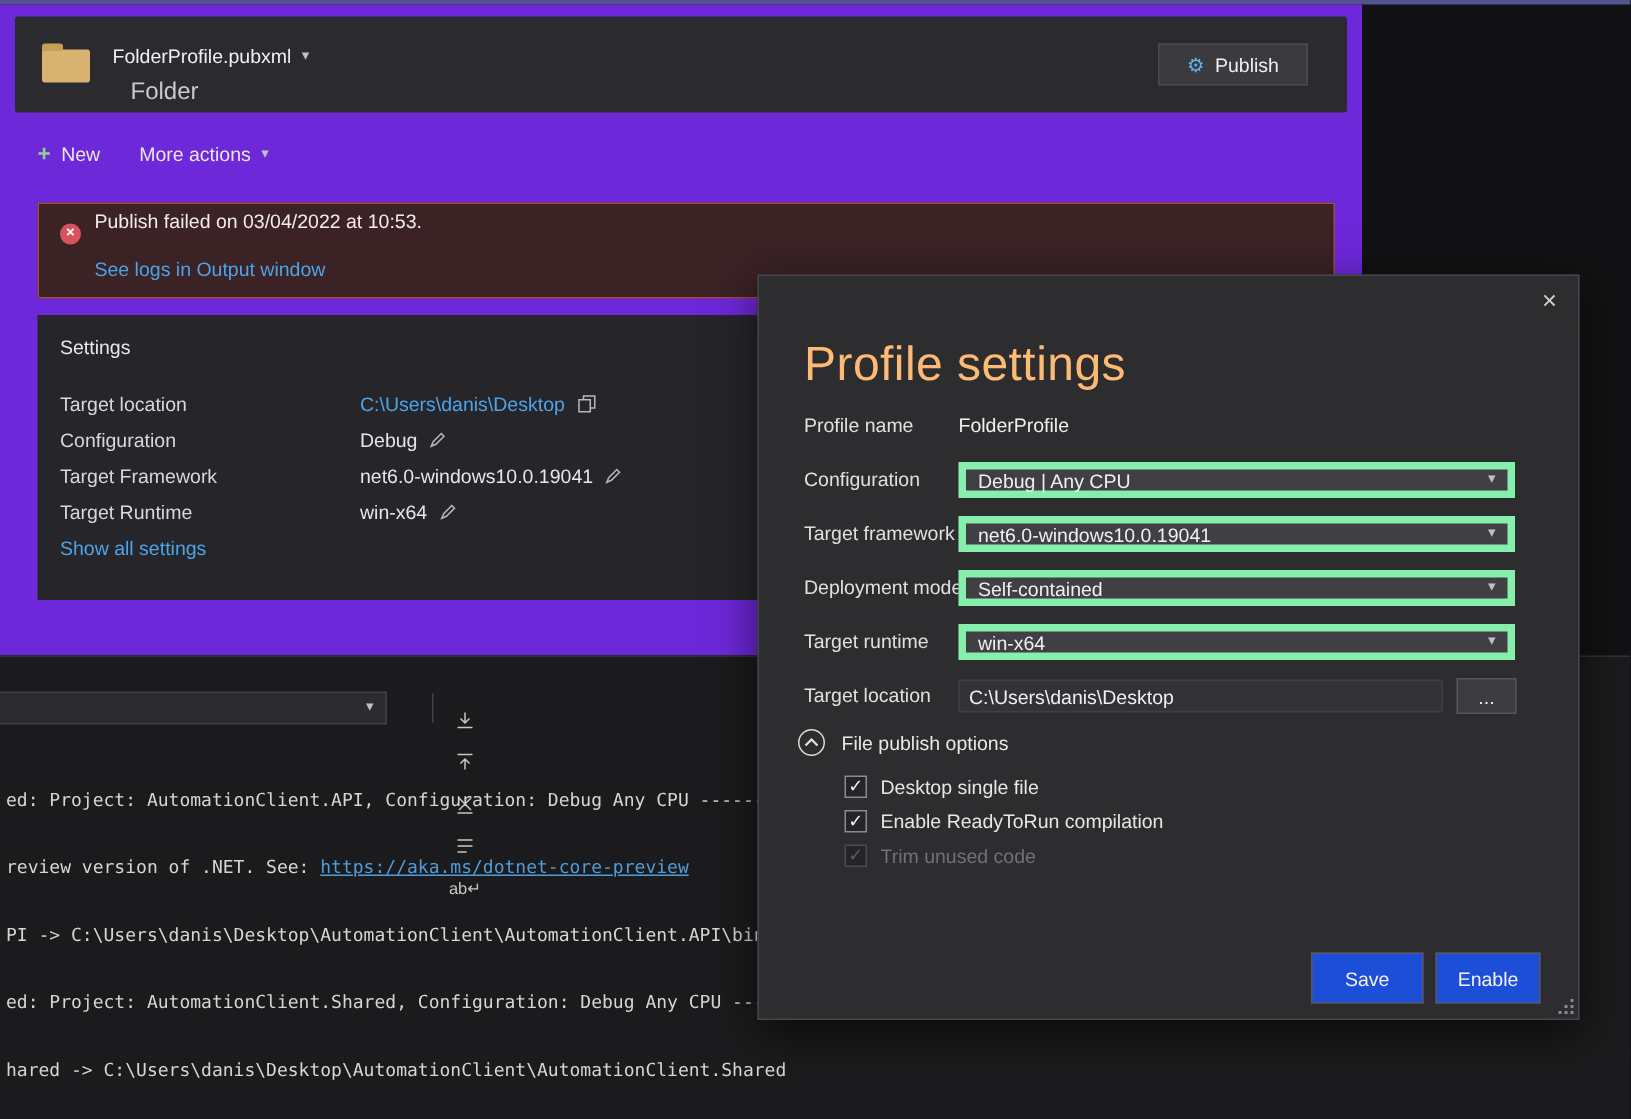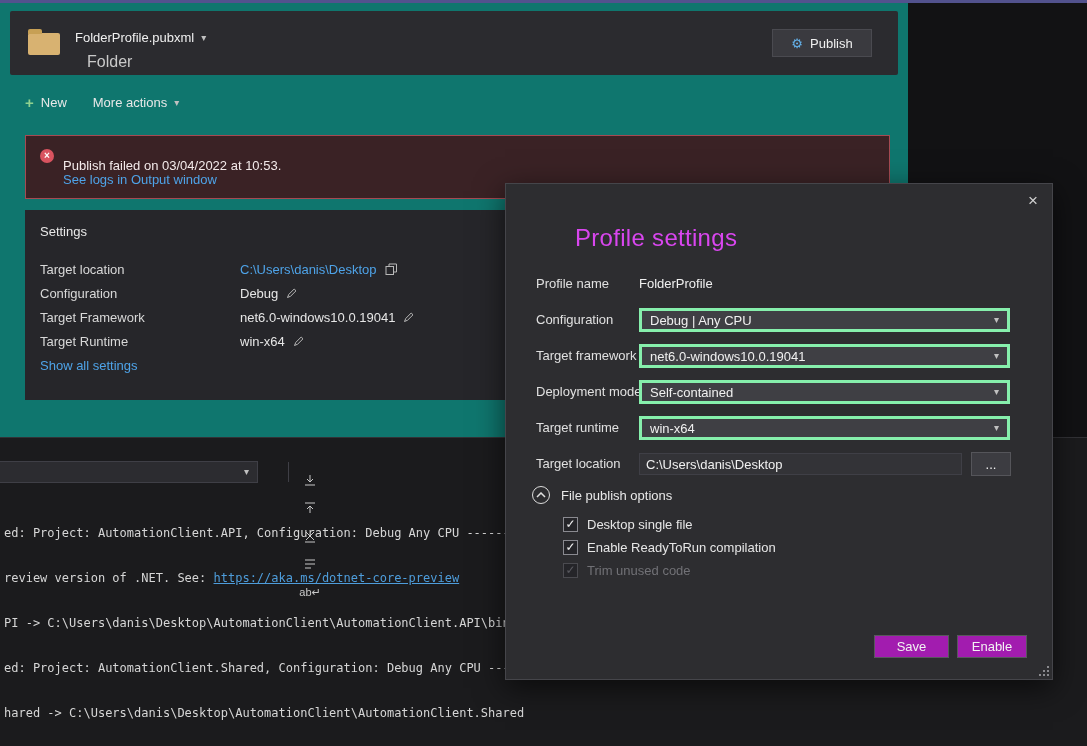--- a/index.html
+++ b/index.html
@@ -10,21 +10,21 @@
     font-family:"Liberation Sans", sans-serif;
     color:#e8e8e8; font-size:13px;
     -webkit-font-smoothing:antialiased;
   }
   .abs { position:absolute; }
 
   
   .top-strip { left:0; top:0; width:1087px; height:3px; background:#52528e; }
 
   
-  .content-area { left:0; top:3px; width:908px; height:434px; background:#0f766e;padding-left:44px; }
+  .content-area { left:0; top:3px; width:908px; height:434px; background:#6d28d9;padding-left:44px; }
 
   
   .header-card { left:10px; top:8px; width:888px; height:64px; background:#2b2b2f; border-radius:2px; }
   .folder-icon { left:18px; top:22px; width:32px; height:22px; background:#d8b271; border-radius:2px; }
   .folder-icon::before { content:""; position:absolute; left:0; top:-4px; width:14px; height:5px; background:#c7a055; border-radius:2px 2px 0 0; }
   .profile-title-row { left:65px; top:19px; display:flex; align-items:center; gap:7px; cursor:pointer; }
   .profile-title { color:#f0f0f0; font-size:13px; }
   .caret { color:#c0c0c0; font-size:10px; line-height:1; }
   .profile-subtitle { left:77px; top:42px; color:#c9c9c9; font-size:16px; }
   .publish-button { left:762px; top:18px; width:100px; height:28px; background:#3a3a3f; border:1px solid #4a4a50;
@@ -33,21 +33,21 @@
 
   
   .actions-row { left:25px; top:92px; display:flex; align-items:center; gap:26px; }
   .action-btn { display:flex; align-items:center; gap:7px; color:#e8e8e8; cursor:pointer; background:none; border:none; font-size:13px; font-family:inherit; }
   .plus-icon { color:#8fd18f; font-size:15px; font-weight:bold; line-height:1; }
 
   
   .error-banner { left:25px; top:132px; width:865px; height:64px; background:#3a2225; border:1px solid #a54a52; }
   .error-icon { position:absolute; left:14px; top:13px; width:14px; height:14px; background:#d9535f; border-radius:50%;
     display:flex; align-items:center; justify-content:center; color:#fff; font-size:10px; font-weight:bold; line-height:1; }
-  .error-message { position:absolute; left:37px; top:22px; color:#f3eaea; }
+  .error-message { position:absolute; left:37px; top:4px; color:#f3eaea; }
   .error-link { position:absolute; left:37px; top:36px; color:#4ea3e8; text-decoration:none; cursor:pointer; }
 
   
   .settings-card { left:25px; top:207px; width:865px; height:190px; background:#26262a; }
   .settings-title { position:absolute; left:15px; top:14px; color:#e8e8e8; }
   .settings-row { position:absolute; left:15px; height:18px; display:flex; align-items:center; }
   .settings-label { width:200px; color:#d8d8d8; }
   .settings-value { color:#e6e6e6; }
   .settings-value-link { color:#4ea3e8; text-decoration:none; cursor:pointer; }
   .inline-icon { margin-left:8px; display:inline-flex; cursor:pointer; }
@@ -60,40 +60,40 @@
   .toolbar-sep { position:absolute; left:288px; top:24px; width:1px; height:20px; background:#3f3f46; }
   .toolbar-icons { position:absolute; left:300px; top:32px; display:flex; gap:8px;flex-direction:column; }
   .tb-icon { width:20px; height:20px; display:flex; align-items:center; justify-content:center; cursor:pointer; color:#c8c8c8; font-size:11px; }
   .console { position:absolute; left:4px; top:58px; font-family:"DejaVu Sans Mono", monospace; font-size:12px; line-height:15px; color:#d6d6d6; white-space:pre; }
   .console-link { color:#4e9ddb; text-decoration:underline; cursor:pointer; }
 
   
   .modal { left:505px; top:183px; width:548px; height:497px; background:#2d2d30; border:1px solid #45454a;
     box-shadow:0 8px 28px rgba(0,0,0,0.6); z-index:10; }
   .modal-close { position:absolute; right:14px; top:8px; color:#d0d0d0; font-size:17px; cursor:pointer; background:none; border:none; line-height:1; font-family:inherit; }
-  .modal-title { position:absolute; left:30px; top:40px; font-size:24px; font-weight:normal; color:#d946ef; letter-spacing:0.3px;margin-left:39px; }
+  .modal-title { position:absolute; left:30px; top:40px; font-size:32px; font-weight:normal; color:#fdba74; letter-spacing:0.3px; }
   .m-row { position:absolute; left:30px; width:490px; height:24px; }
   .m-label { position:absolute; left:0; top:4px; color:#e0e0e0; white-space:nowrap; }
   .m-static { position:absolute; left:103px; top:4px; color:#f0f0f0; }
-  .m-select { position:absolute; left:103px; top:0; width:371px; height:24px; background:#3f3f44; border:3px solid #86efac;
+  .m-select { position:absolute; left:103px; top:0; width:371px; height:24px; background:#3f3f44; border:5px solid #86efac;
     display:flex; align-items:center; justify-content:space-between; padding:0 8px; color:#f0f0f0; cursor:pointer; }
   .m-input { position:absolute; left:103px; top:1px; width:323px; height:22px; background:#333337; border:1px solid #3f3f46;
     color:#f0f0f0; font-size:13px; font-family:inherit; padding:0 6px; }
   .browse-button { position:absolute; left:435px; top:0; width:40px; height:24px; background:#3c3c41; border:1px solid #55555a;
     color:#f0f0f0; cursor:pointer; font-family:inherit; font-size:13px; }
   .fpo-header { position:absolute; left:26px; top:302px; display:flex; align-items:center; gap:11px; cursor:pointer; }
   .circle-chevron { width:18px; height:18px; border:1.5px solid #dcdcdc; border-radius:50%; display:flex; align-items:center; justify-content:center; }
   .checkbox-row { position:absolute; left:57px; height:20px; display:flex; align-items:center; gap:9px; }
   .checkbox { width:15px; height:15px; background:#252529; border:1px solid #8a8a90; display:flex; align-items:center; justify-content:center; cursor:pointer; }
   .checkbox .check-glyph { color:#f0f0f0; font-size:12px; line-height:1; }
   .checkbox-label { color:#e6e6e6; }
   .checkbox-row.disabled .checkbox { border-color:#4b4b50; cursor:default; }
   .checkbox-row.disabled .check-glyph { color:#5a5a60; }
   .checkbox-row.disabled .checkbox-label { color:#717176; }
-  .dlg-button { position:absolute; top:451px; height:23px; background:#a21caf; border:1px solid #58585d; color:#f2f2f2;
+  .dlg-button { position:absolute; top:451px; height:34px; background:#1d4ed8; border:1px solid #58585d; color:#f2f2f2;
     font-size:13px; font-family:inherit; cursor:pointer; }
   .save-btn { left:368px; width:75px; }
   .cancel-btn { left:451px; width:70px; }
   .resize-grip { position:absolute; right:3px; bottom:3px; width:10px; height:10px; cursor:nwse-resize; }
   .resize-grip i { position:absolute; width:2px; height:2px; background:#8a8a8e; }
   .resize-grip i:nth-child(1){ right:0; bottom:0; } .resize-grip i:nth-child(2){ right:4px; bottom:0; }
   .resize-grip i:nth-child(3){ right:0; bottom:4px; } .resize-grip i:nth-child(4){ right:8px; bottom:0; }
   .resize-grip i:nth-child(5){ right:0; bottom:8px; } .resize-grip i:nth-child(6){ right:4px; bottom:4px; }
 </style>
 </head>

